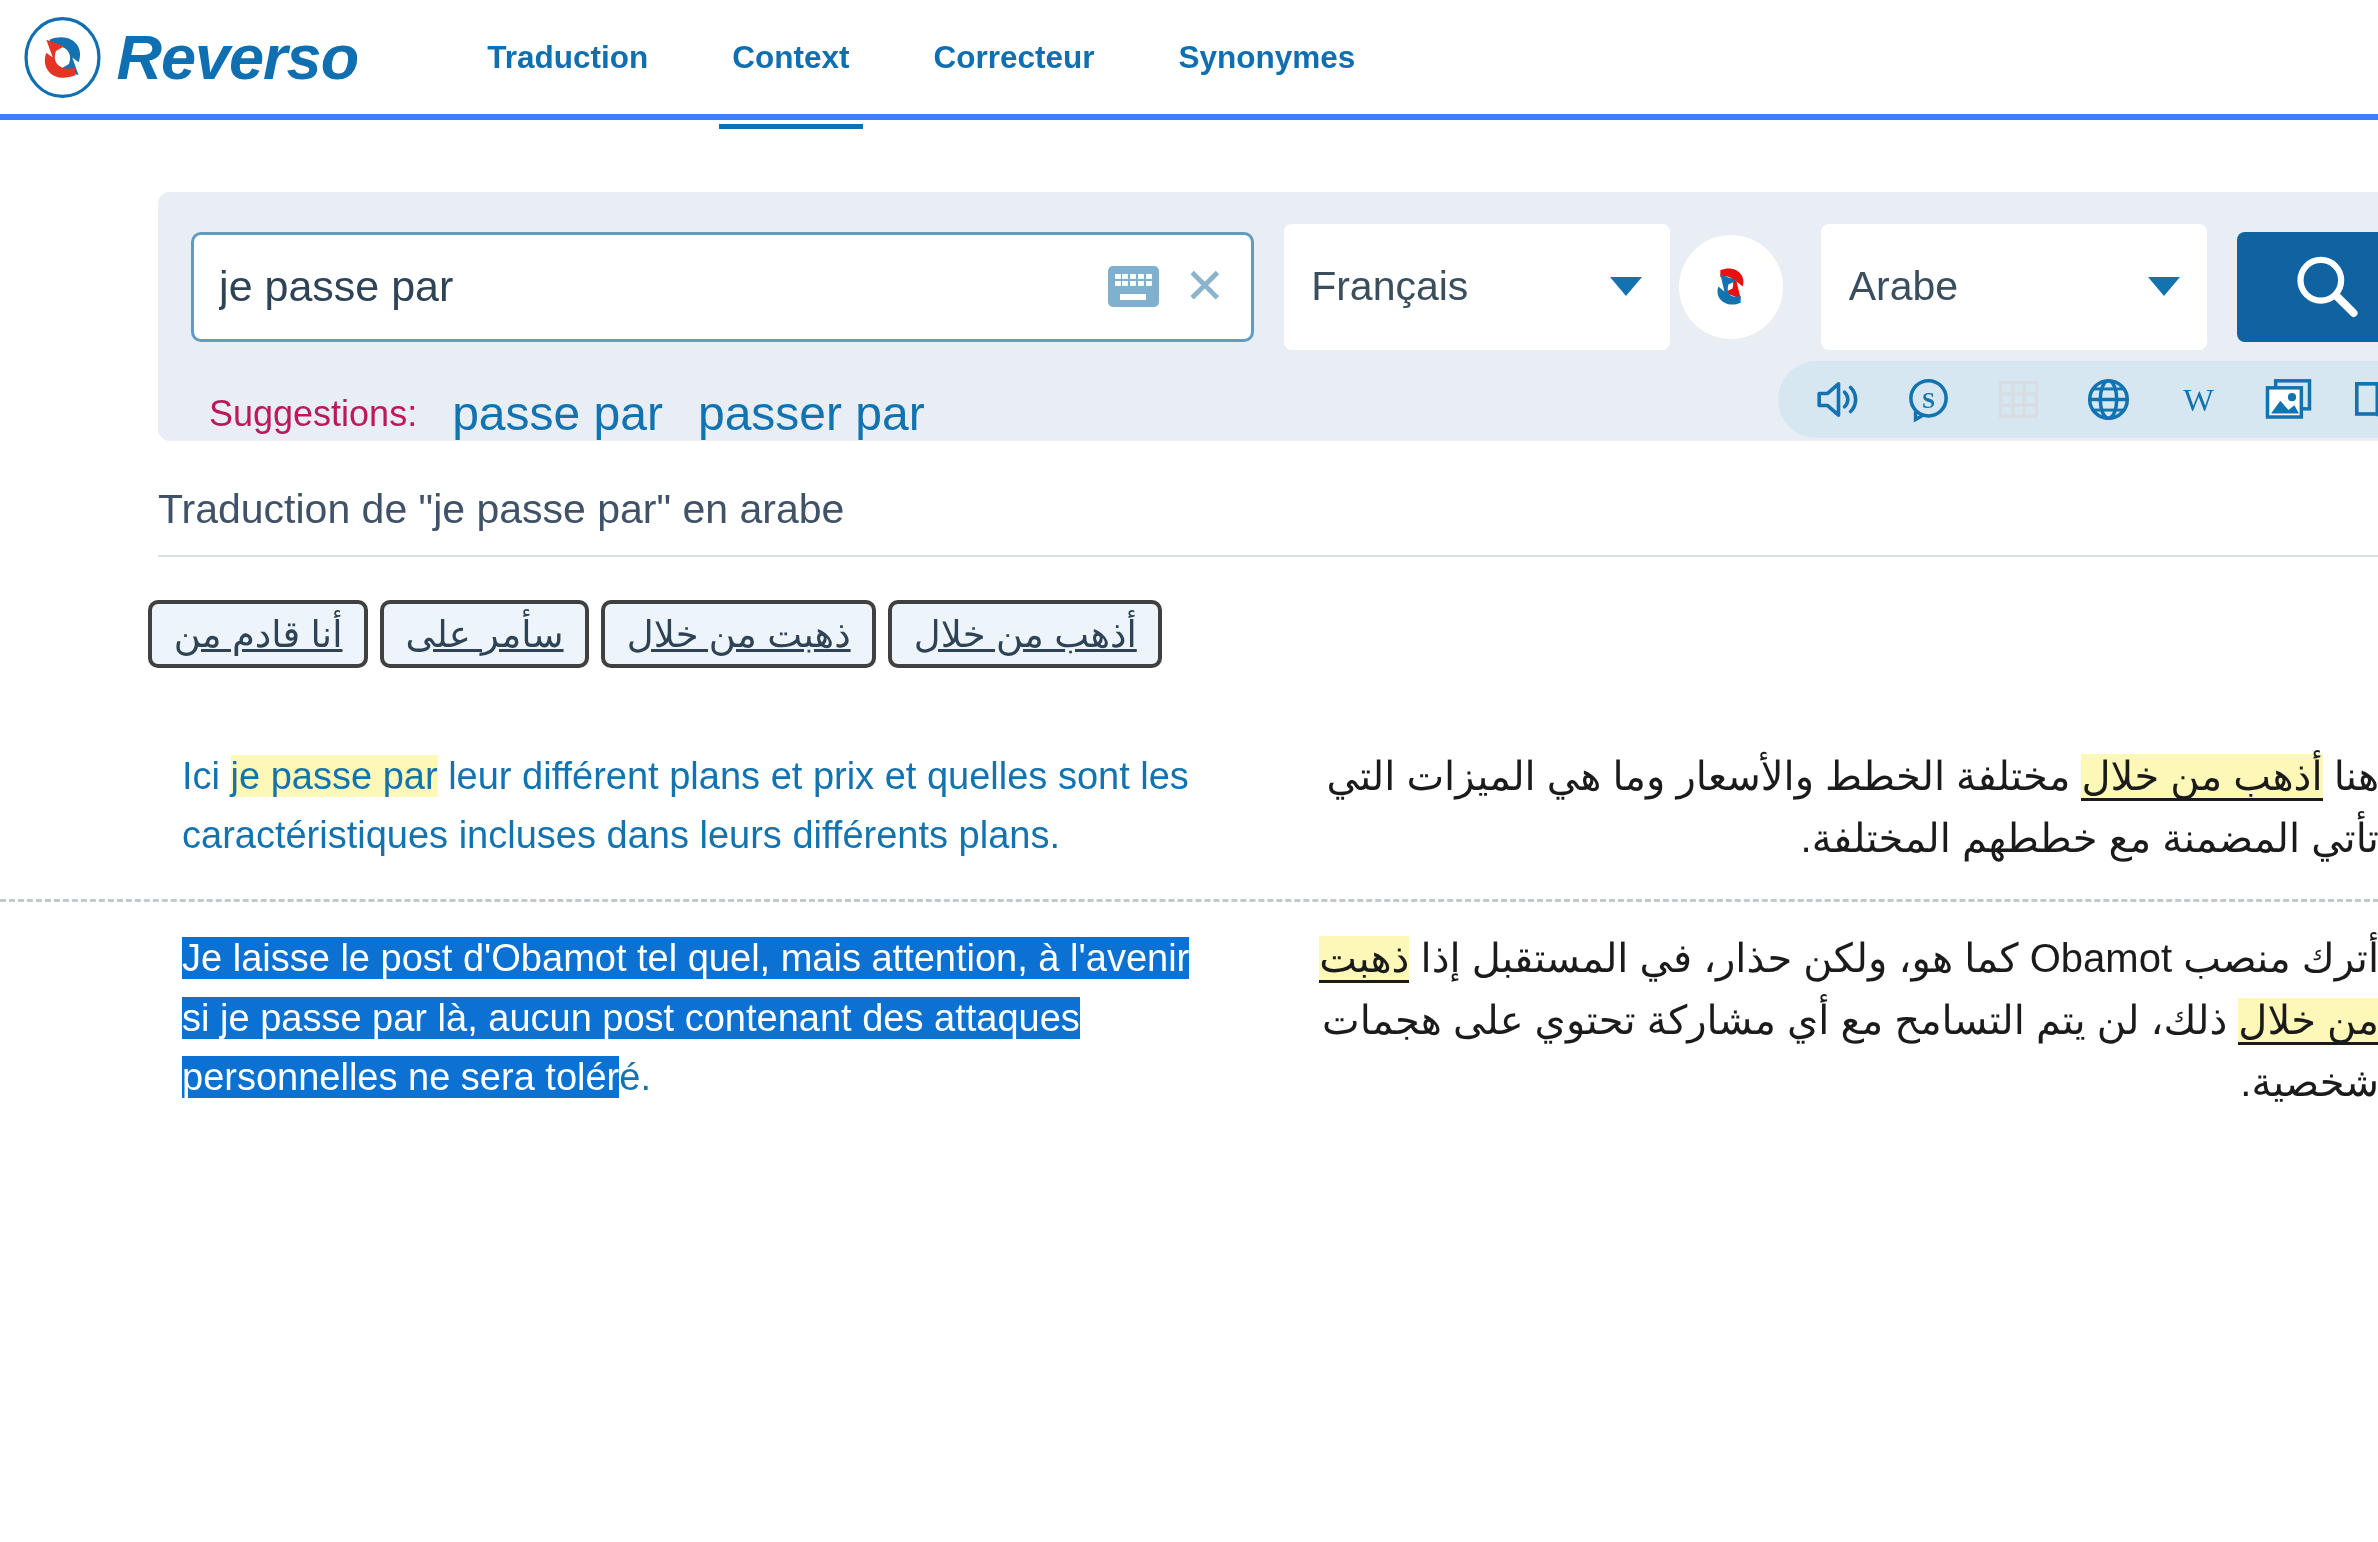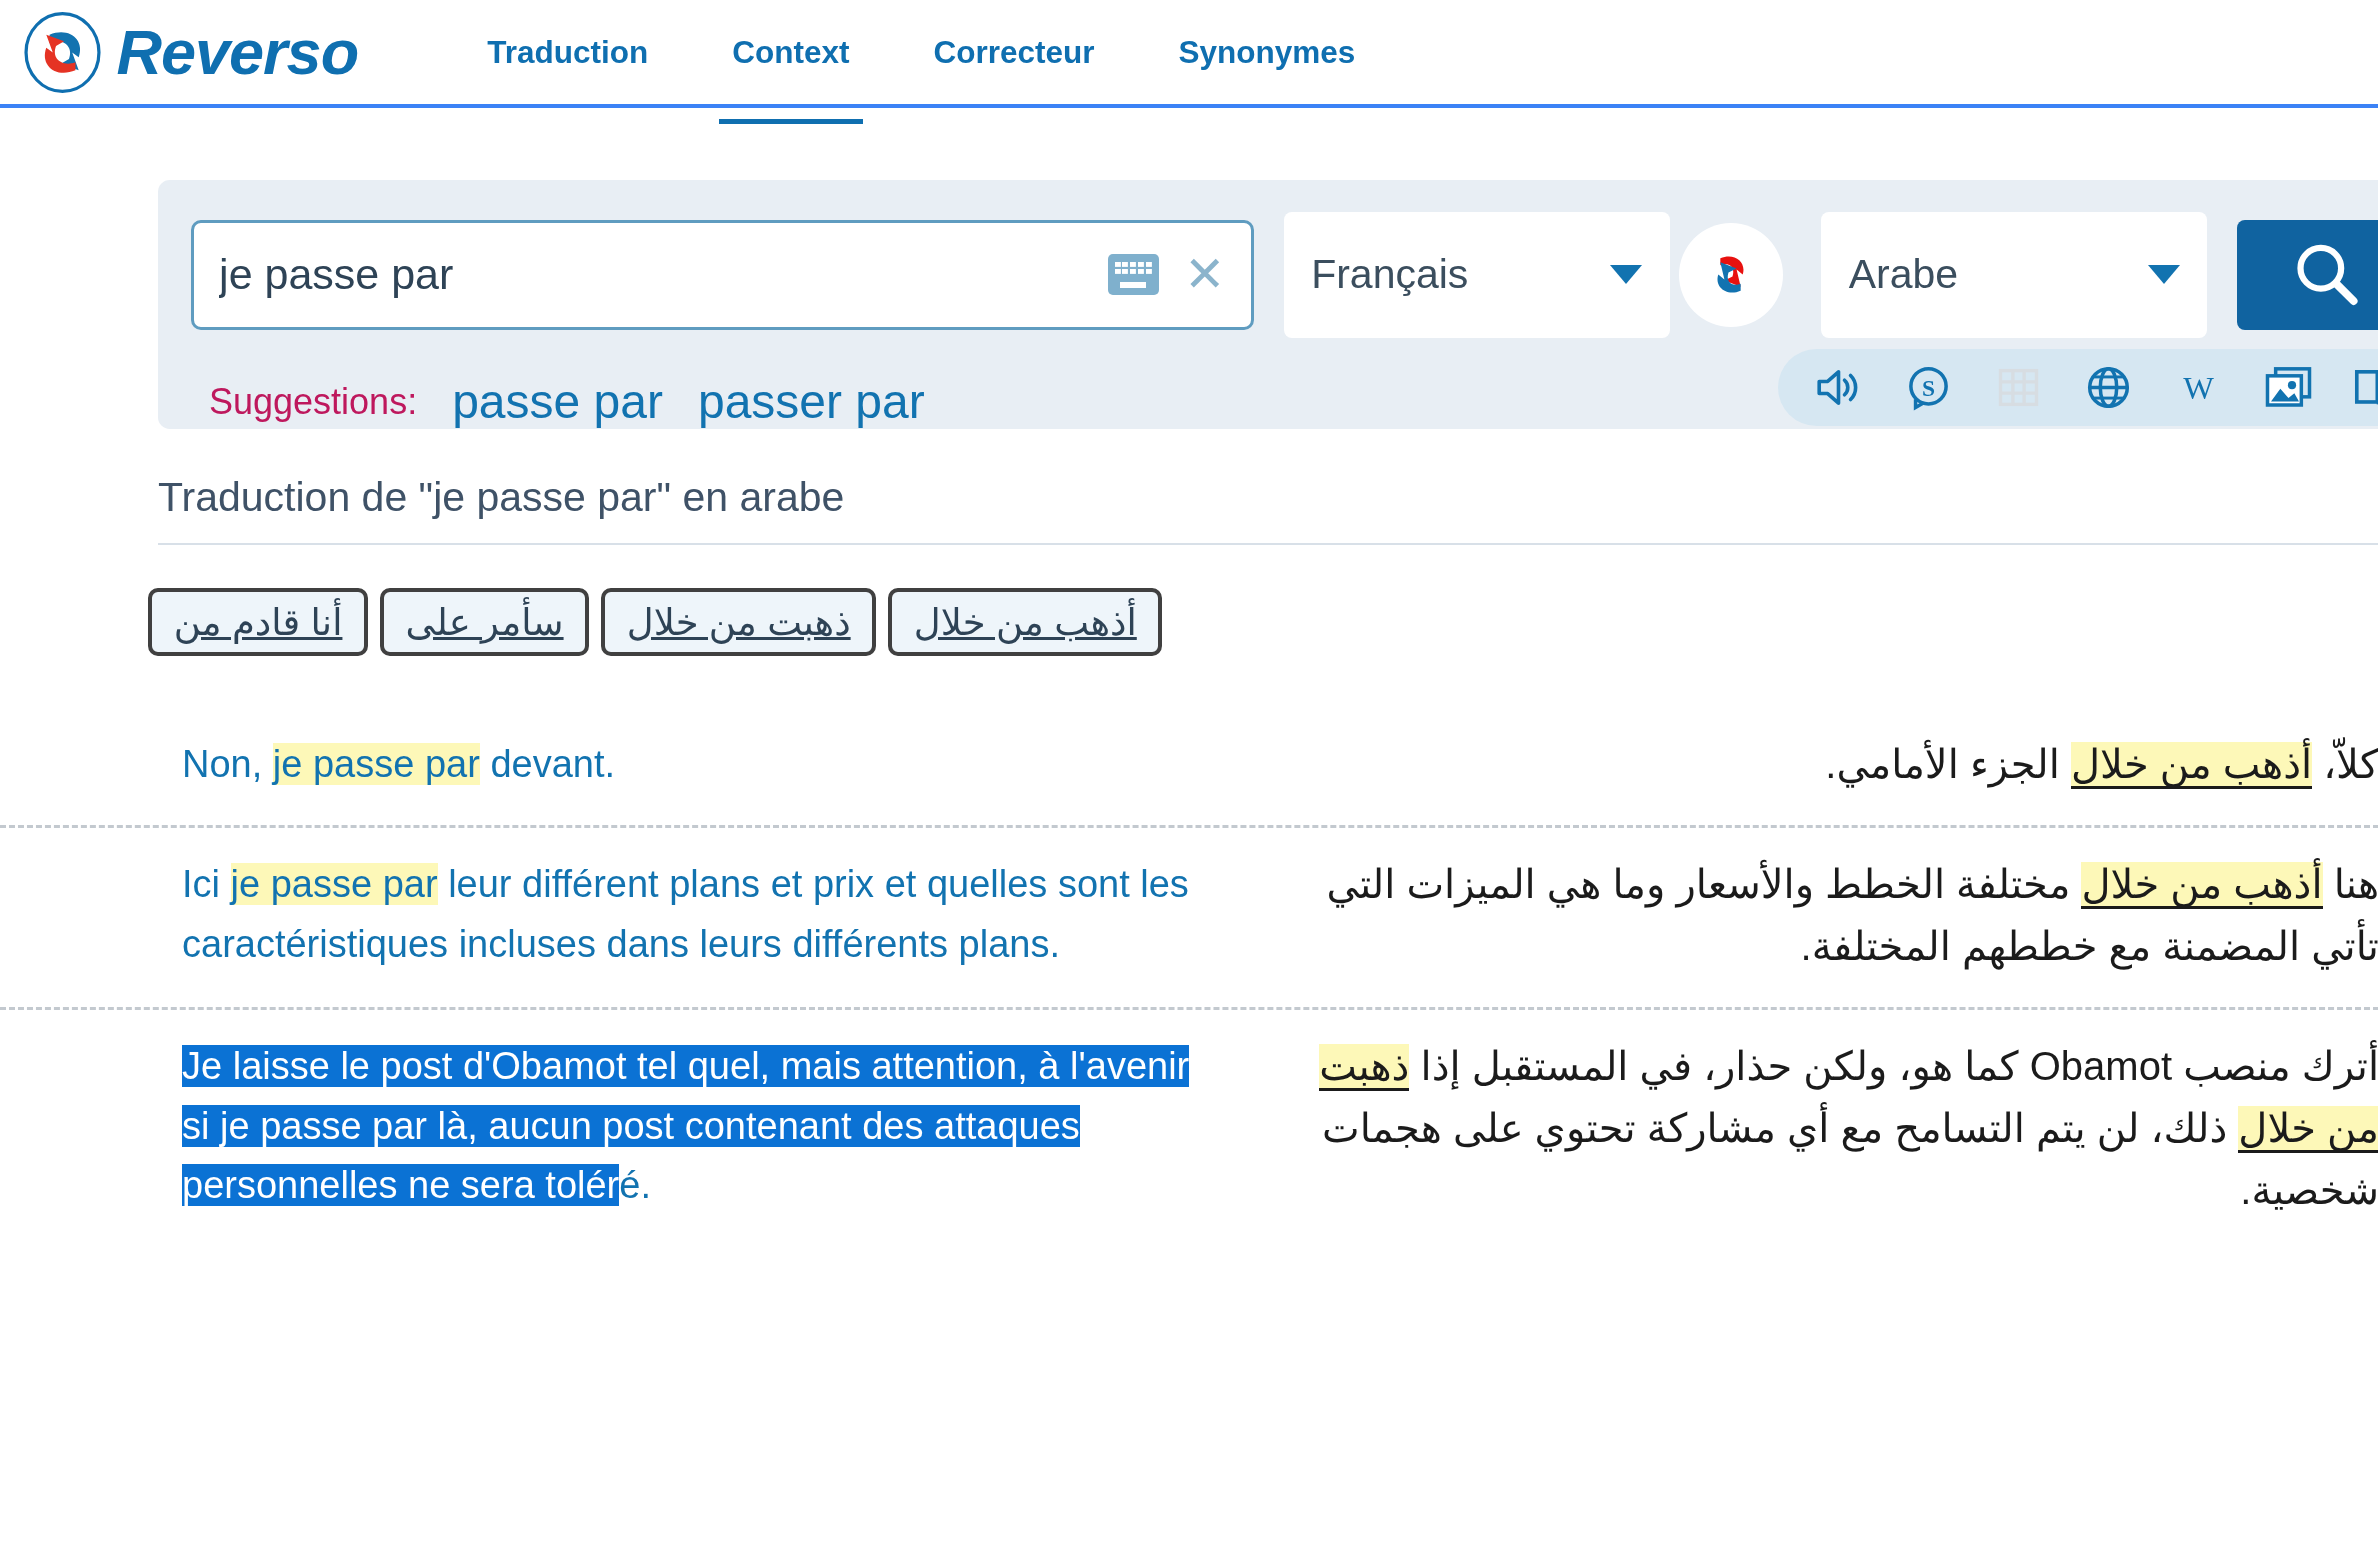--- a/index.html
+++ b/index.html
@@ -5,25 +5,25 @@
   * { box-sizing: border-box; margin: 0; padding: 0; }
   html, body {
     width: 2379px; height: 1543px;
     background: #ffffff;
     font-family: "Liberation Sans", sans-serif;
     overflow: hidden;
   }
 
   
   .header {
-    height: 108px;
+    height: 120px;
     display: flex;
     align-items: center;
     padding-left: 21.7px;
-    border-bottom: 4px solid #3b82f6;
+    border-bottom: 6px solid #3b82f6;
     position: relative;
   }
   .logo-wrap { display: flex; align-items: center; gap: 13.8px; }
   .logo-mark { width: 81px; height: 81px; flex: none; }
   .logo-text {
     font-size: 63px; font-weight: 700; font-style: italic;
     color: #0f6fb0; letter-spacing: -1px;
   }
   .nav { display: flex; margin-left: 87px; height: 144px; }
   .nav-item {
@@ -279,28 +279,20 @@
 
 <div class="chips">
   <span class="chip">أذهب من خلال</span>
   <span class="chip">ذهبت من خلال</span>
   <span class="chip">سأمر على</span>
   <span class="chip">أنا قادم من</span>
 </div>
 
 <div class="examples">
 
-  <div class="ex-row">
-    <div class="ex-left">
-      <div class="fr"><span>Non, </span><span class="hl-y">je passe par</span><span> devant.</span></div>
-    </div>
-    <div class="ex-right">
-      <div class="ar"><span>كلاّ، </span><span class="hl-y-u">أذهب من خلال</span><span> الجزء الأمامي.</span></div>
-    </div>
-  </div>
 
   <div class="ex-row">
     <div class="ex-left">
       <div class="fr"><span>Ici </span><span class="hl-y">je passe par</span><span> leur différent plans et prix et quelles sont les caractéristiques incluses dans leurs différents plans.</span></div>
     </div>
     <div class="ex-right">
       <div class="ar"><span>هنا </span><span class="hl-y-u">أذهب من خلال</span><span> مختلفة الخطط والأسعار وما هي الميزات التي تأتي المضمنة مع خططهم المختلفة.</span></div>
     </div>
   </div>
 

